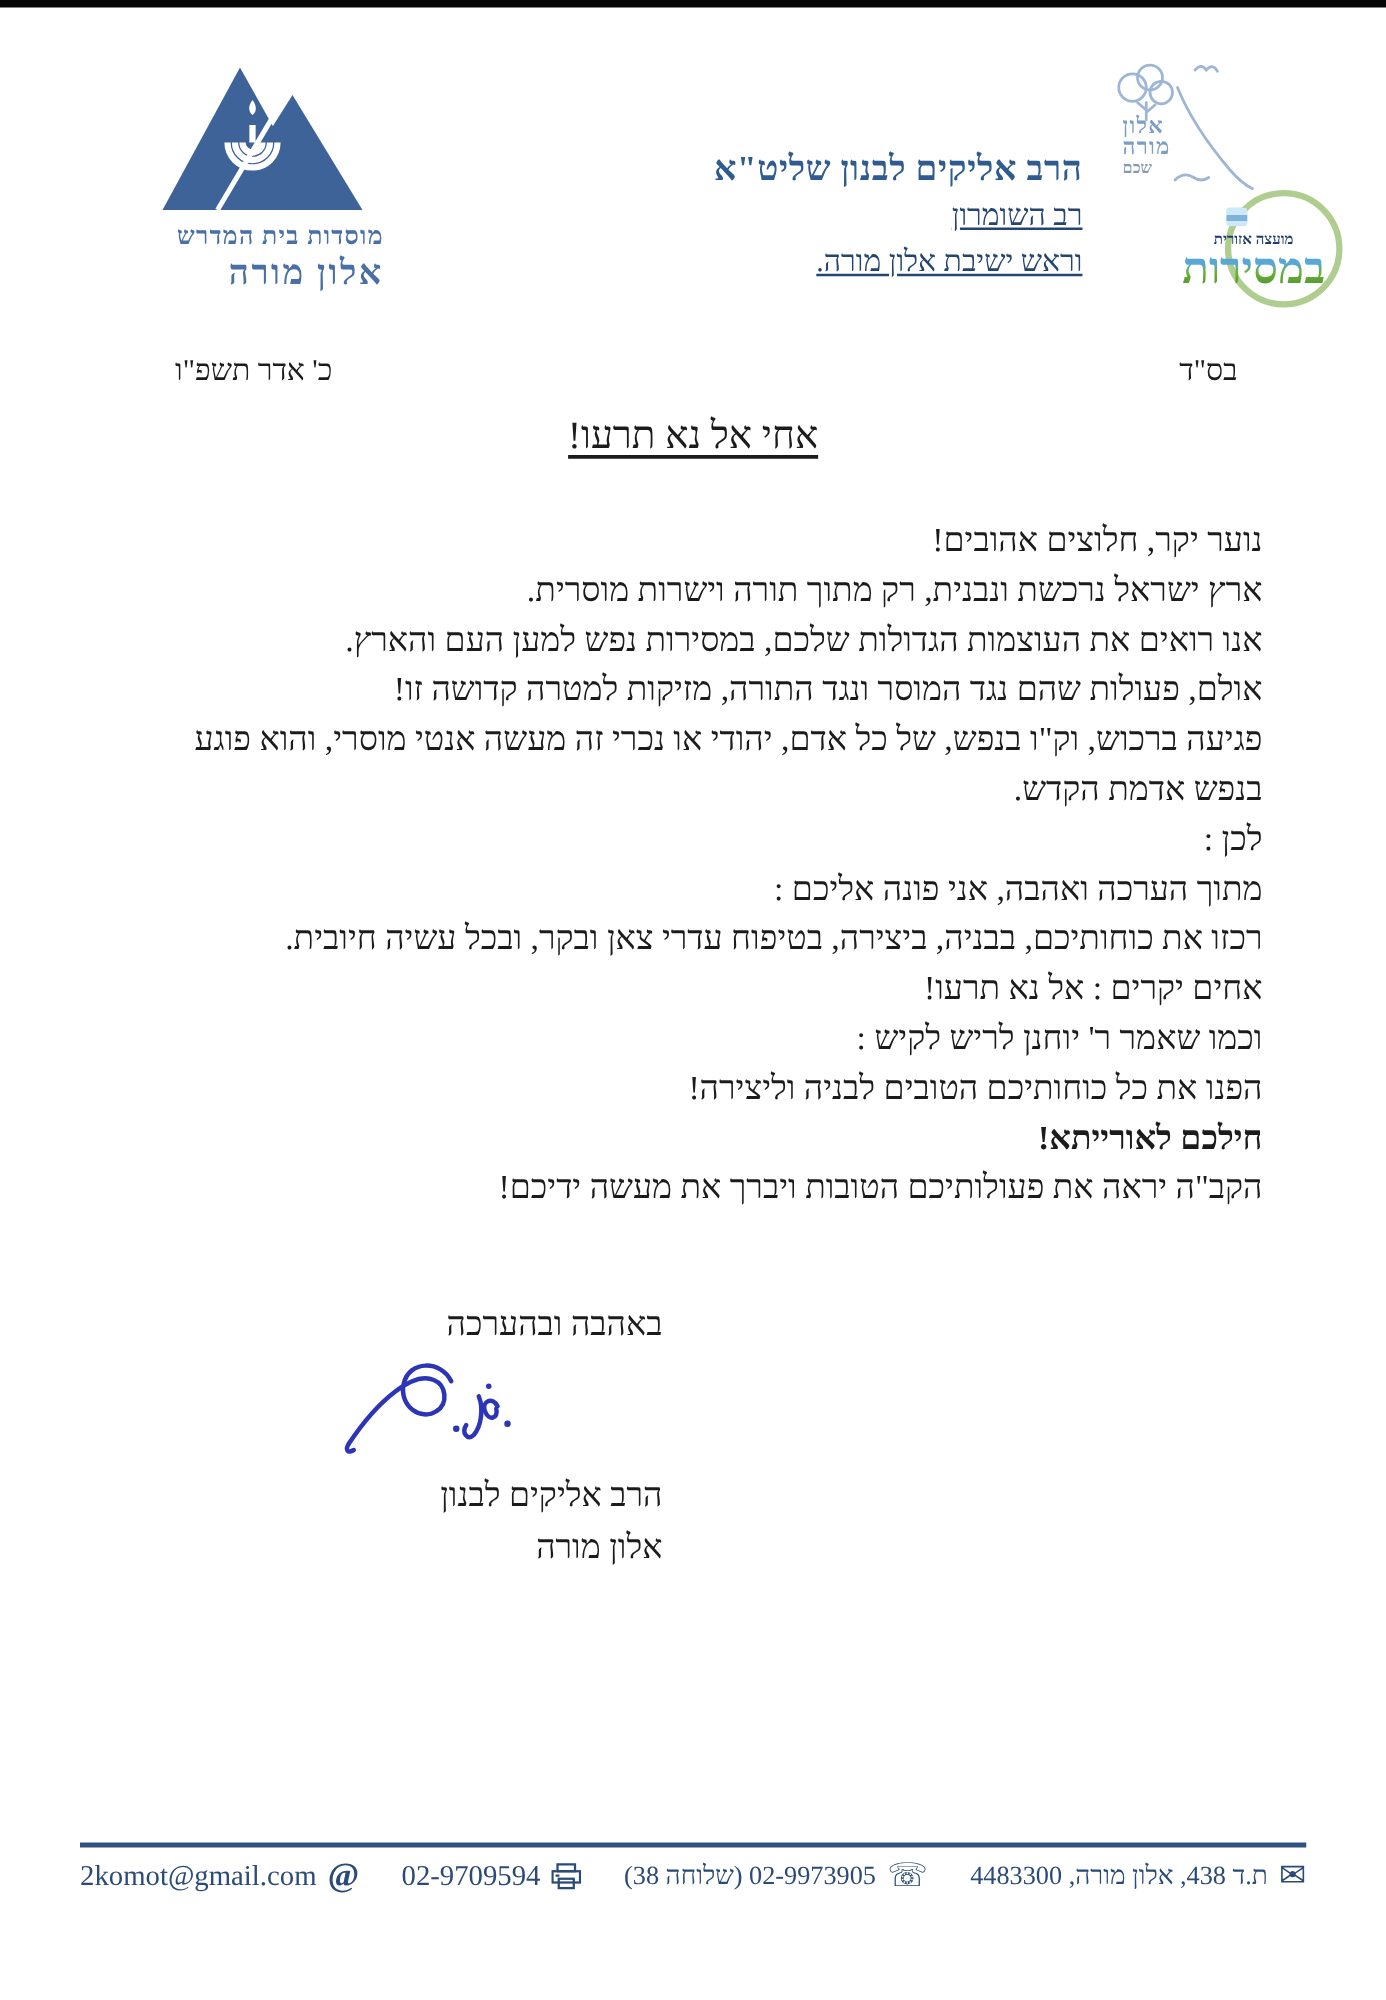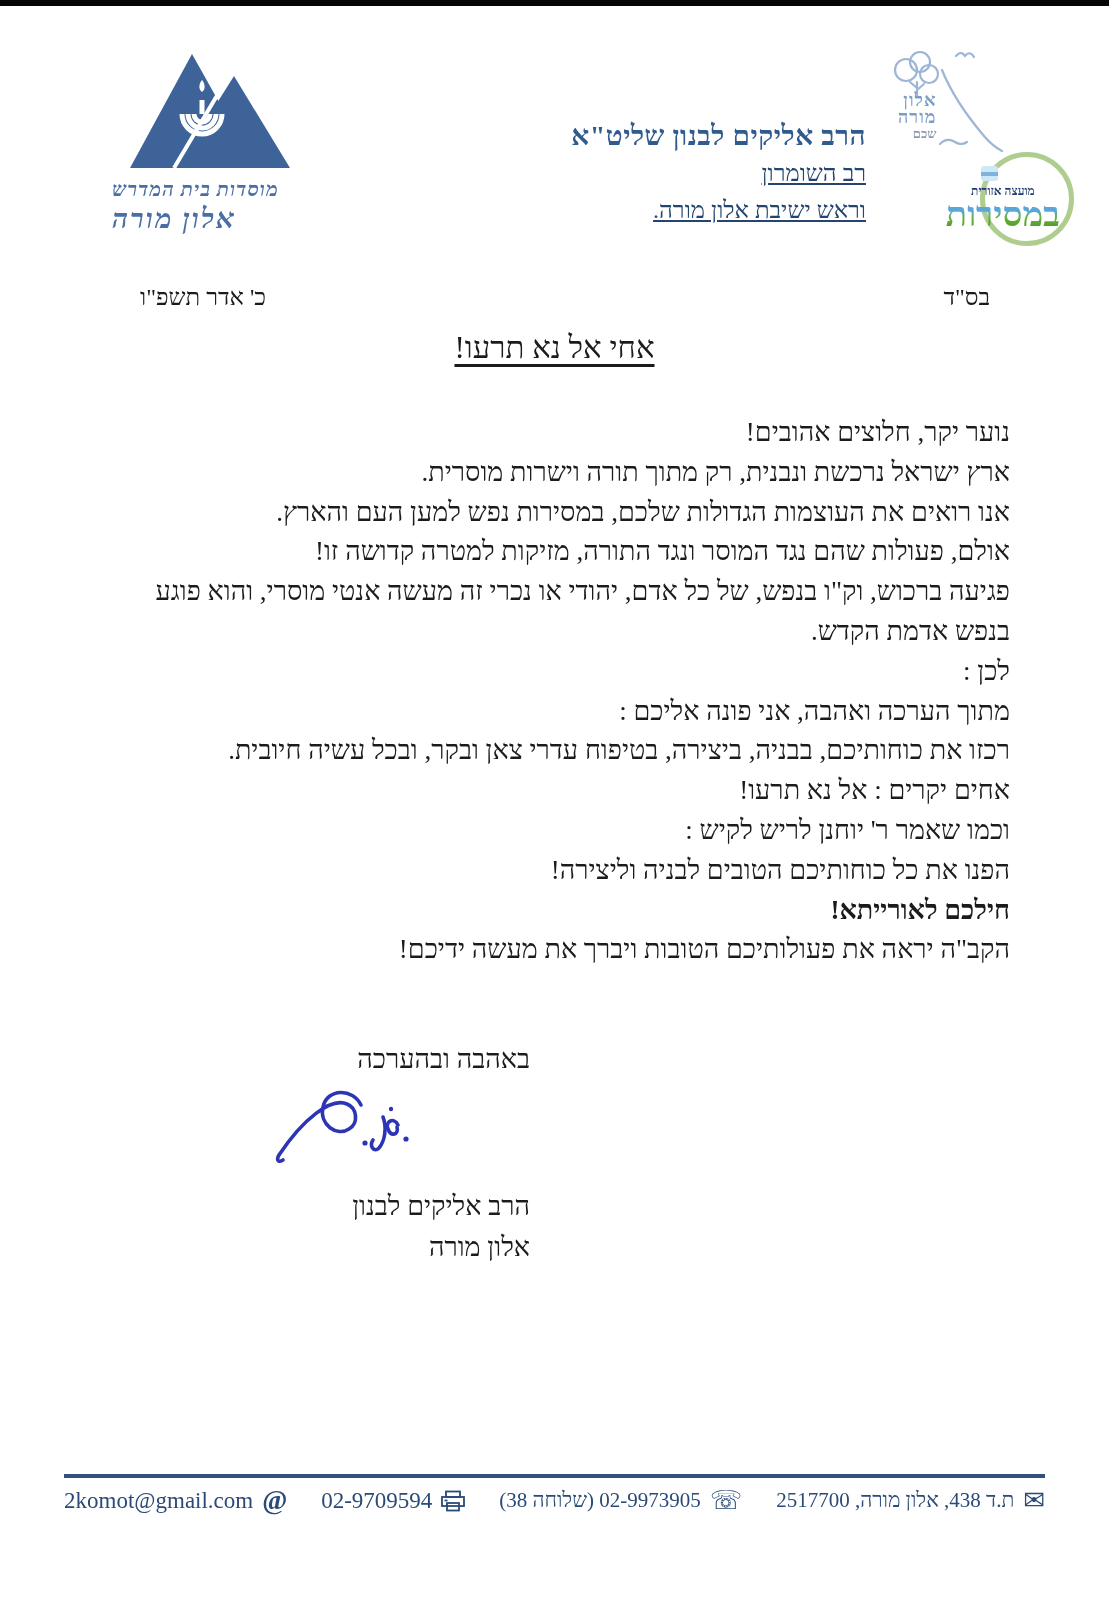--- a/index.html
+++ b/index.html
@@ -4,29 +4,29 @@
 <style>
   html,body{margin:0;padding:0;background:#ffffff;}
   .page{
     position:relative;width:1109px;height:1600px;margin:0 auto;background:#fff;
     font-family:"Liberation Serif","DejaVu Serif","DejaVu Sans",serif;
     color:#1b1b1b;overflow:hidden;
   }
   .top-edge{position:absolute;top:0;left:0;width:100%;height:6px;background:#060606;}
 
   
-  .org-logo{position:absolute;left:112px;top:50px;width:195px;text-align:left;font-style:italic;}
+  .org-logo{position:absolute;left:112px;top:50px;width:195px;text-align:right;}
   .org-logo svg{display:block;margin:0 auto;}
   .org-logo .l1{font-size:20px;color:#4a6fa5;margin-top:8px;font-weight:bold;letter-spacing:1px;}
   .org-logo .l2{font-size:28px;color:#4a6fa5;font-weight:bold;margin-top:2px;letter-spacing:2px;}
 
   
   .am-logo{position:absolute;left:884px;top:48px;width:125px;height:110px;}
   .am-logo svg{position:absolute;left:0;top:0;}
-  .am-text{position:absolute;left:14px;top:44px;text-align:right;direction:rtl;line-height:0.95;}
+  .am-text{position:absolute;left:14px;top:44px;text-align:left;direction:rtl;line-height:0.95;}
   .am-text .big{font-size:18px;font-weight:bold;color:#7c9ec6;letter-spacing:1px;}
   .am-text .small{font-size:13px;font-weight:bold;color:#8a9bb0;margin-top:2px;}
 
   
   .rabbi{position:absolute;right:243px;top:120px;text-align:right;direction:rtl;}
   .rabbi .title{font-size:28px;font-weight:bold;color:#2f5b8e;letter-spacing:0.5px;}
   .rabbi .sub{font-size:24px;color:#24456f;margin-top:6px;line-height:31px;text-decoration:underline;}
 
   
   .shomron{position:absolute;left:958px;top:148px;width:118px;height:102px;}
@@ -49,21 +49,21 @@
 
   
   .body{position:absolute;right:99px;left:90px;top:413px;direction:rtl;text-align:right;}
   .body-line{font-size:27px;line-height:39.8px;white-space:nowrap;}
   .body-line.bold{font-weight:bold;}
 
   
   .sig-block{position:absolute;left:150px;top:1044px;width:380px;direction:rtl;}
   .sig-closing{font-size:27px;}
   .sig-svg{display:block;margin:8px auto 0;}
-  .sig-name{font-size:27px;margin-top:16px;}
+  .sig-name{font-size:27px;margin-top:6px;}
   .sig-place{font-size:27px;margin-top:10px;}
 
   
   .footer-rule{position:absolute;left:64px;top:1474px;width:981px;height:4px;background:#30517f;}
   .footer{position:absolute;left:64px;top:1487px;width:981px;display:flex;direction:rtl;
     justify-content:space-between;align-items:center;color:#2a4a77;}
   .f-item{display:flex;align-items:center;gap:9px;direction:rtl;}
   .f-text{font-size:21px;white-space:nowrap;}
   .f-text.latin{direction:ltr;unicode-bidi:embed;font-size:23px;}
   .f-glyph{font-size:26px;line-height:1;}
@@ -163,21 +163,21 @@
       </g>
     </svg>
     <div class="sig-name">הרב אליקים לבנון</div>
     <div class="sig-place">אלון מורה</div>
   </div>
 
   <div class="footer-rule"></div>
   <div class="footer">
     <div class="f-item">
       <span class="f-glyph">✉</span>
-      <span class="f-text">ת.ד 438, אלון מורה, 2517700</span>
+      <span class="f-text">ת.ד 438, אלון מורה, 4483300</span>
     </div>
     <div class="f-item">
       <span class="f-glyph">☏</span>
       <span class="f-text">02-9973905 (שלוחה 38)</span>
     </div>
     <div class="f-item">
       <svg width="24" height="22" viewBox="0 0 24 22">
         <g fill="none" stroke="#2a4a77" stroke-width="1.8">
           <rect x="5" y="1.5" width="14" height="5.5"></rect>
           <rect x="1" y="7" width="22" height="9"></rect>

